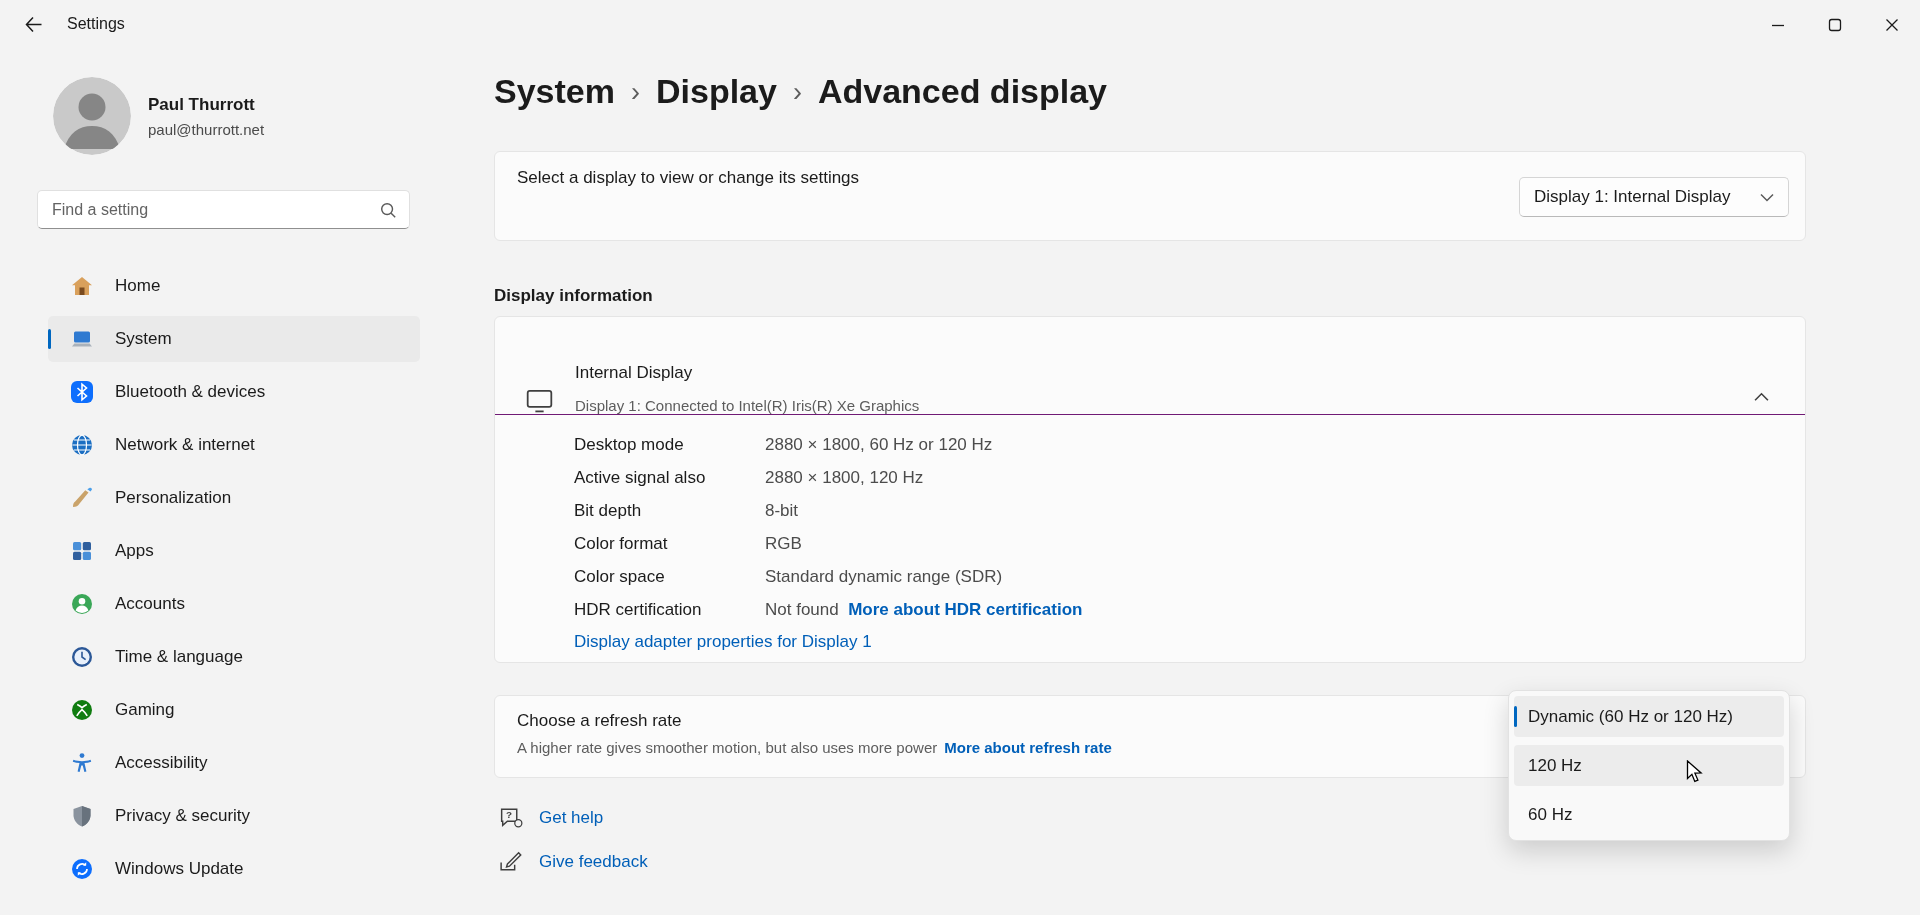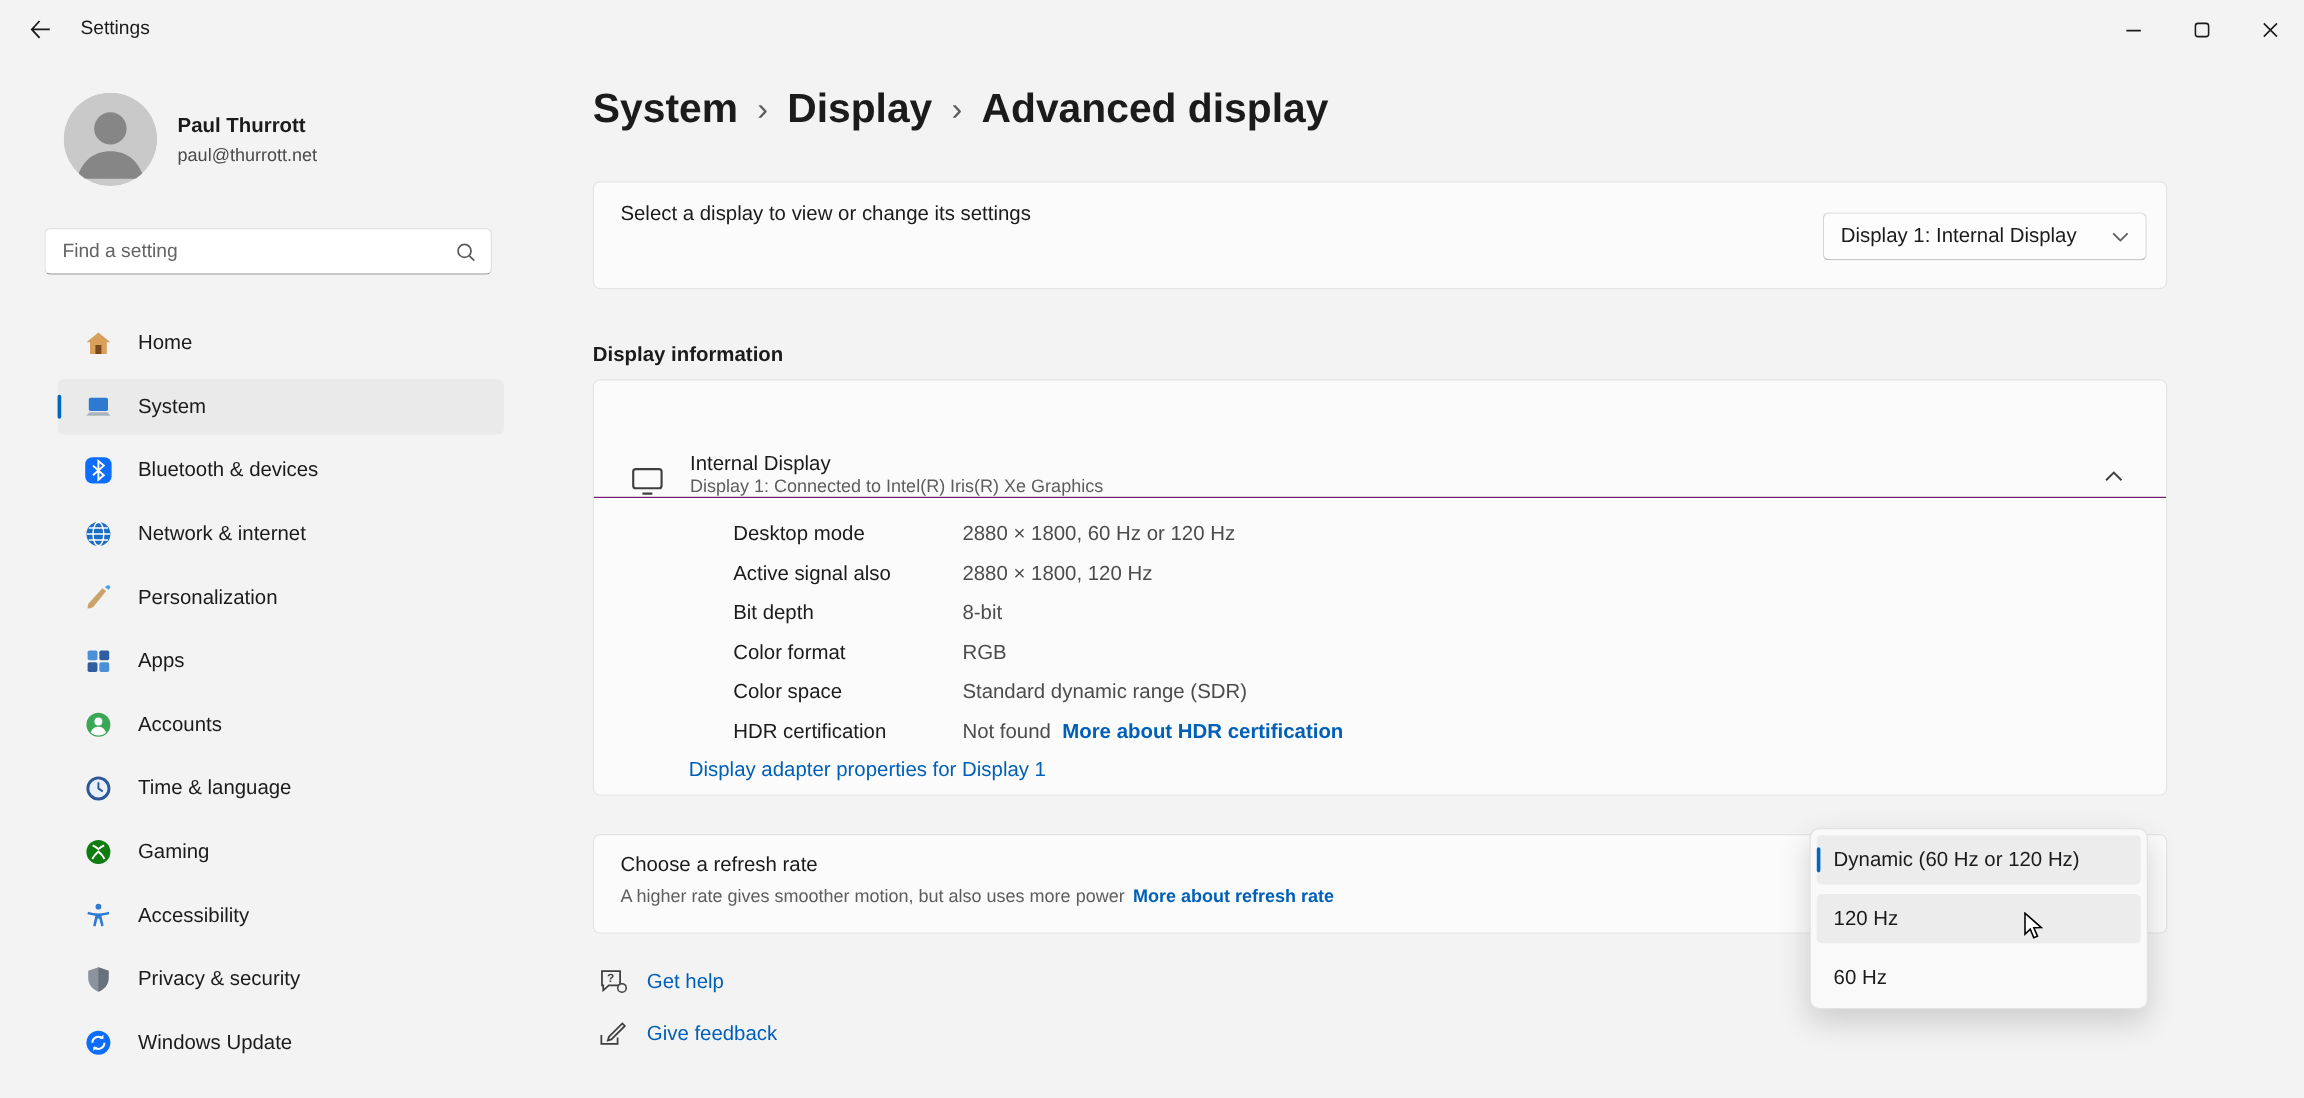--- a/index.html
+++ b/index.html
@@ -37,25 +37,25 @@
   .card { position:absolute; left:494px; width:1312px; background:#fbfbfb; border:1px solid #e5e5e5; border-radius:6px; }
   .card1 { top:151px; height:90px; display:flex; align-items:flex-start; padding:16px 22px; font-size:17px; }
   .combobox { position:absolute; right:16px; top:25px; width:270px; height:40px; background:#fdfdfd; border:1px solid #d5d5d5; border-bottom-color:#b9b9b9; border-radius:5px; display:flex; align-items:center; justify-content:space-between; padding:0 14px; font-size:17px; cursor:pointer; }
 
   .section-heading { position:absolute; left:494px; top:286px; font-size:17px; font-weight:700; }
 
   .card2 { top:316px; height:347px; }
   .exp-header { height:98px; display:flex; align-items:flex-end; padding:0 24px 0 30px; border-bottom:1px solid #701a75; }
   .exp-titles { margin-left:21px; flex:1; }
   .exp-title { font-size:17px; }
-  .exp-sub { font-size:15px; color:#5d5d5d; margin-top:0; }
+  .exp-sub { font-size:15px; color:#5d5d5d; margin-top:14px; }
   .chevron-btn { width:40px; height:34px; border:none; background:transparent; border-radius:4px; display:flex; align-items:center; justify-content:center; cursor:pointer; }
   .exp-body { padding:13px 0 0 79px; }
   .detail-row { display:flex; align-items:center; height:33px; font-size:17px; }
-  .detail-label { width:191px; color:#1b1b1b;margin-left:37px; }
+  .detail-label { width:191px; color:#1b1b1b; }
   .detail-value { color:#4c4c4c; }
   .inline-link { color:#005fb8; font-weight:700; cursor:pointer; }
   .link { color:#005fb8; cursor:pointer; }
   .adapter-link { display:inline-block; margin-top:6px; font-size:17px; }
 
   .card3 { top:683px; height:83px; padding:15px 22px;margin-top:12px; }
   .card3-title { font-size:17px; }
   .card3-sub { font-size:15px; color:#5d5d5d; margin-top:8px; }
   .card3-sub .inline-link { margin-left:7px; font-size:15px; }
 

